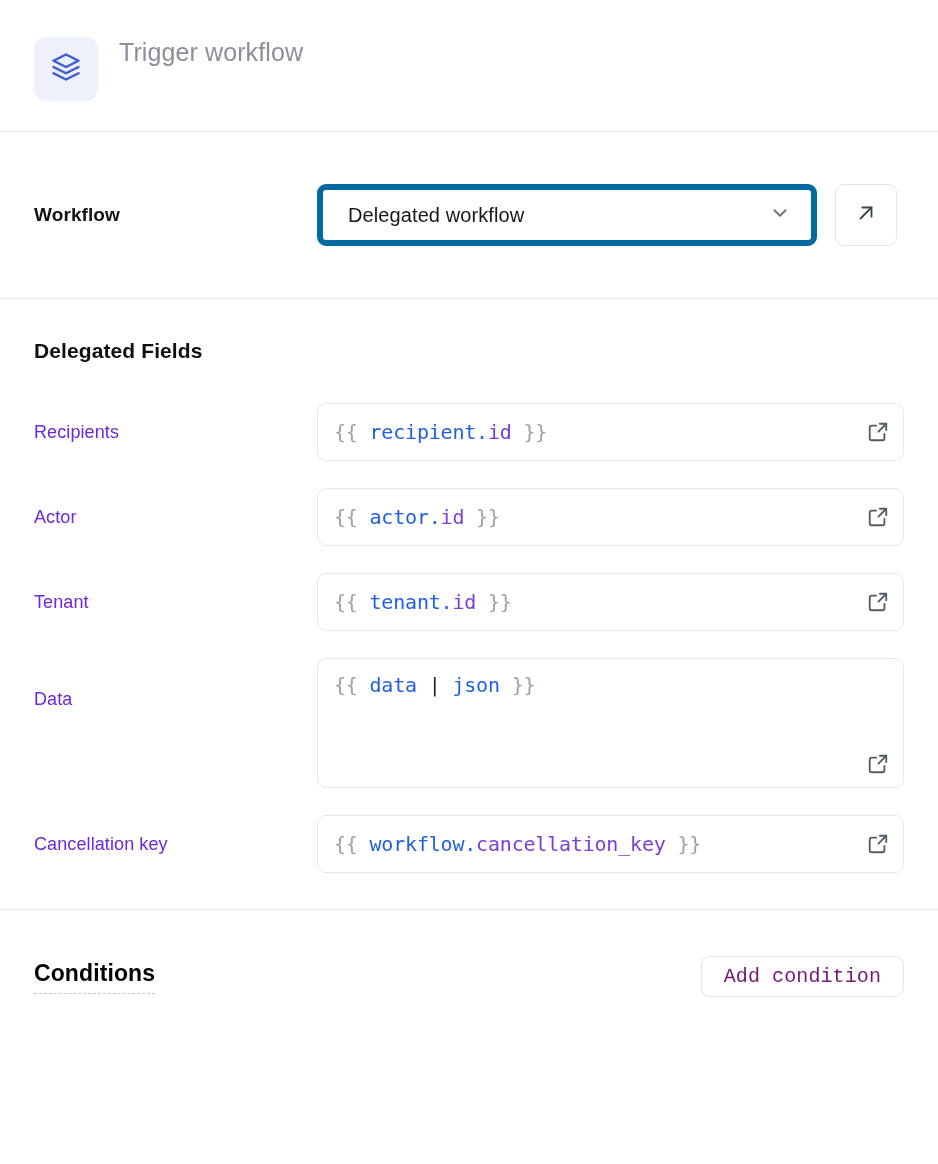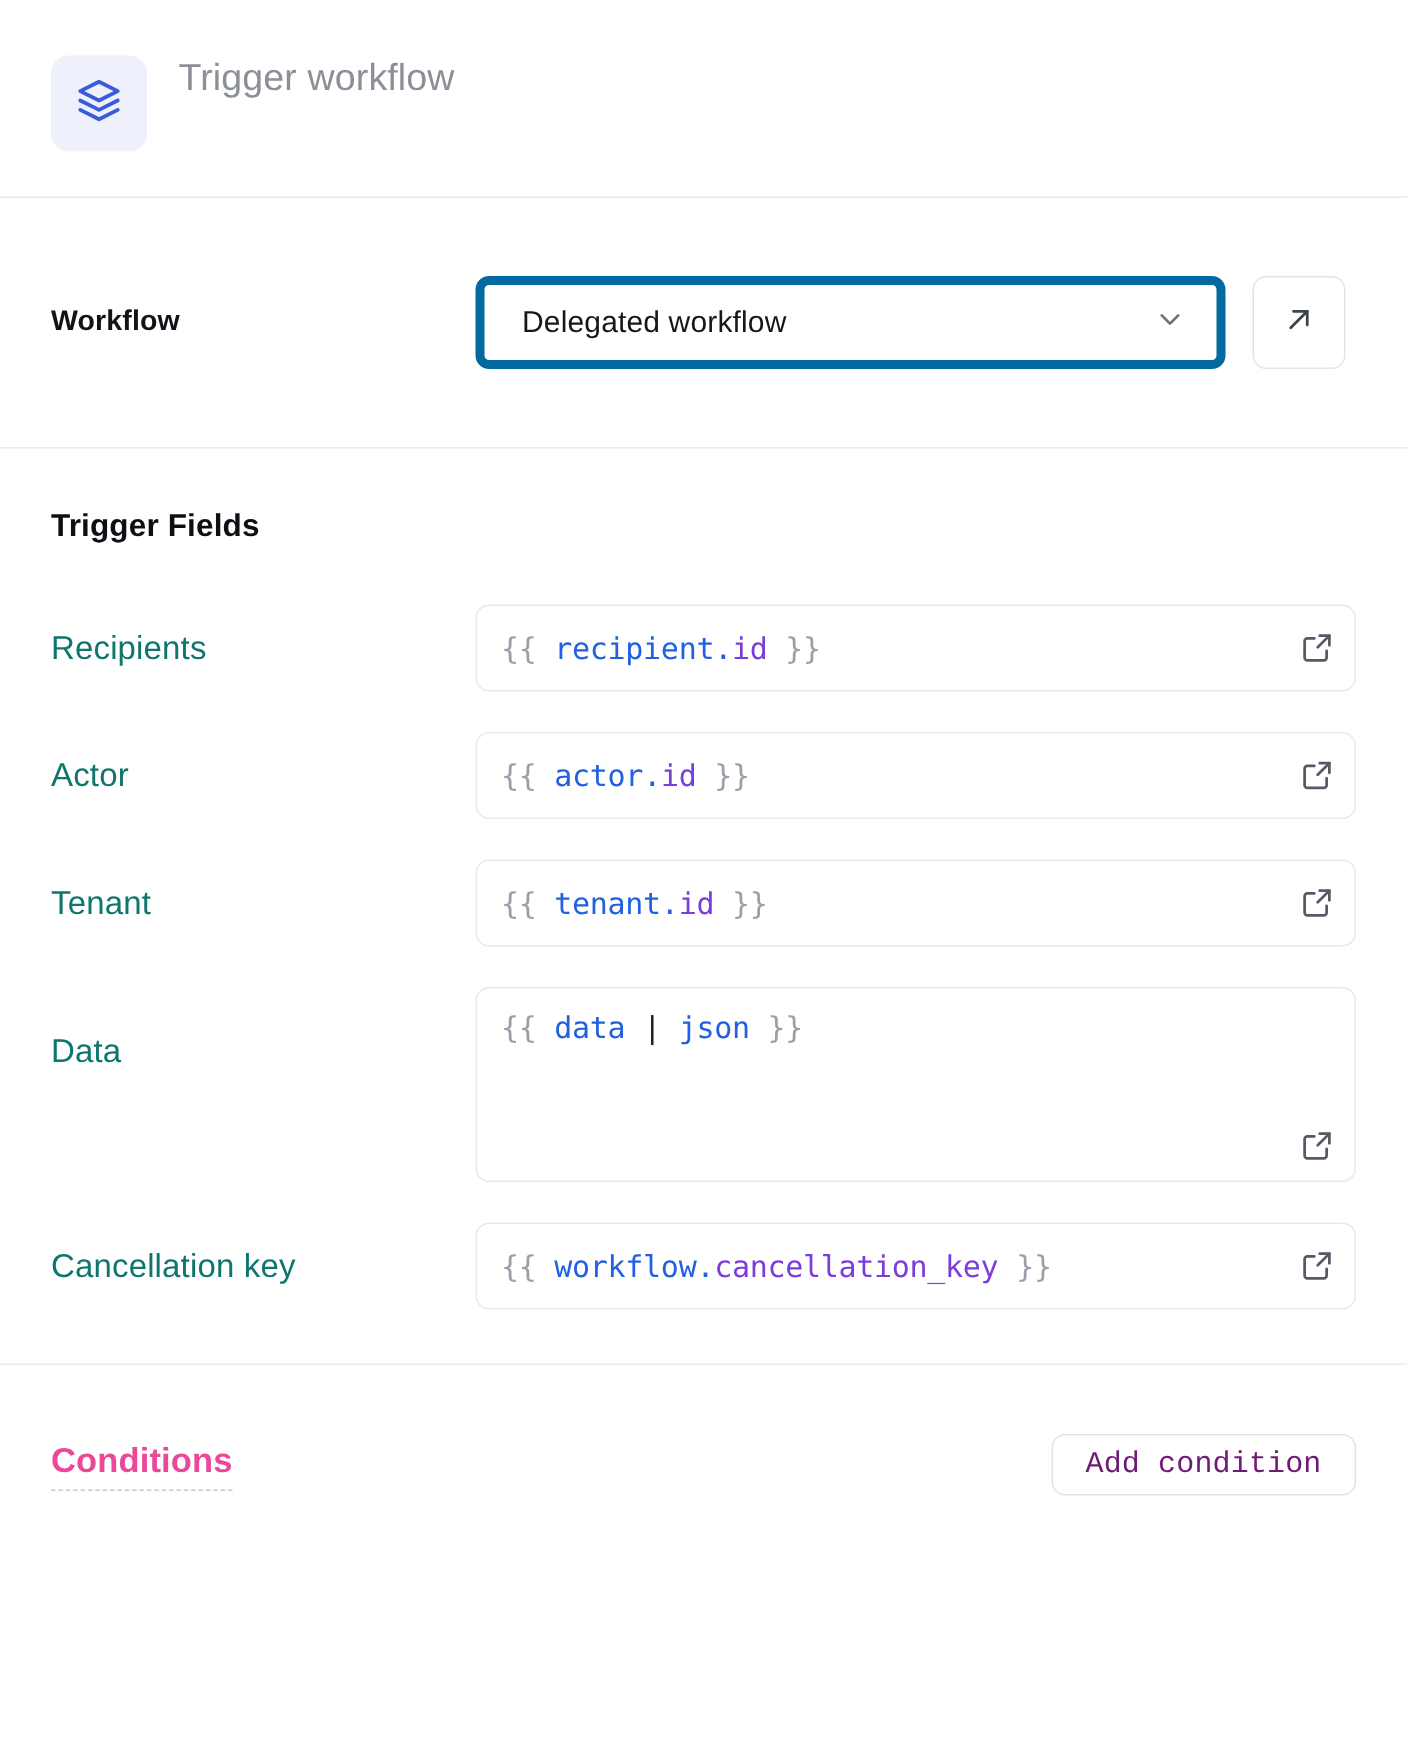--- a/index.html
+++ b/index.html
@@ -118,22 +118,22 @@
     letter-spacing: 0.1px;
     margin-bottom: 40px;
   }
   .field-row {
     display: flex;
     align-items: flex-start;
     margin-bottom: 27px;
   }
   .field-row:last-child { margin-bottom: 0; }
   .field-label {
-    font-size: 22px;
-    color: #0f766e;
+    font-size: 18px;
+    color: #6d28d9;
     width: 283px;
     min-width: 283px;
     line-height: 58px;
     letter-spacing: 0.1px;
   }
   .field-label.tall { line-height: 1; padding-top: 32px; }
 
   .code-input {
     position: relative;
     flex: 1;
@@ -184,21 +184,21 @@
   
   .section-conditions {
     display: flex;
     align-items: center;
     justify-content: space-between;
     padding: 46px 34px 40px 34px;
   }
   .conditions-title {
     font-size: 23px;
     font-weight: 700;
-    color: #ec4899;
+    color: #000000;
     letter-spacing: 0.1px;
     border-bottom: 1px dashed #c6c9cf;
     padding-bottom: 6px;
     cursor: help;
   }
   .btn-outline {
     border: 1px solid #e2e3e8;
     border-radius: 9px;
     background: #fff;
     font-family: Liberation Mono, monospace;
@@ -249,21 +249,21 @@
           <line x1="6" y1="18" x2="18" y2="6"></line>
           <polyline points="8 6 18 6 18 16"></polyline>
         </svg>
       </span>
     </div>
   </div>
 
   <div class="divider"></div>
 
   <div class="section-fields">
-    <div class="section-heading">Trigger Fields</div>
+    <div class="section-heading">Delegated Fields</div>
     <div id="fields-list">
         <div class="field-row">
           <div class="field-label">Recipients</div>
           <div class="code-input">
             <span class="code-text"><span class="tok-brace">{{ </span><span class="tok-obj">recipient</span><span class="tok-dot">.</span><span class="tok-prop">id</span><span class="tok-brace"> }}</span></span>
             <span class="expand-icon"><svg width="22" height="22" viewBox="0 0 24 24" fill="none" stroke="#545a66" stroke-width="2" stroke-linecap="round" stroke-linejoin="round">
                 <path d="M14 3h7v7"></path>
                 <path d="M21 3l-8.5 8.5"></path>
                 <path d="M19 14v5a2 2 0 0 1-2 2H5a2 2 0 0 1-2-2V7a2 2 0 0 1 2-2h5"></path>
               </svg></span>

